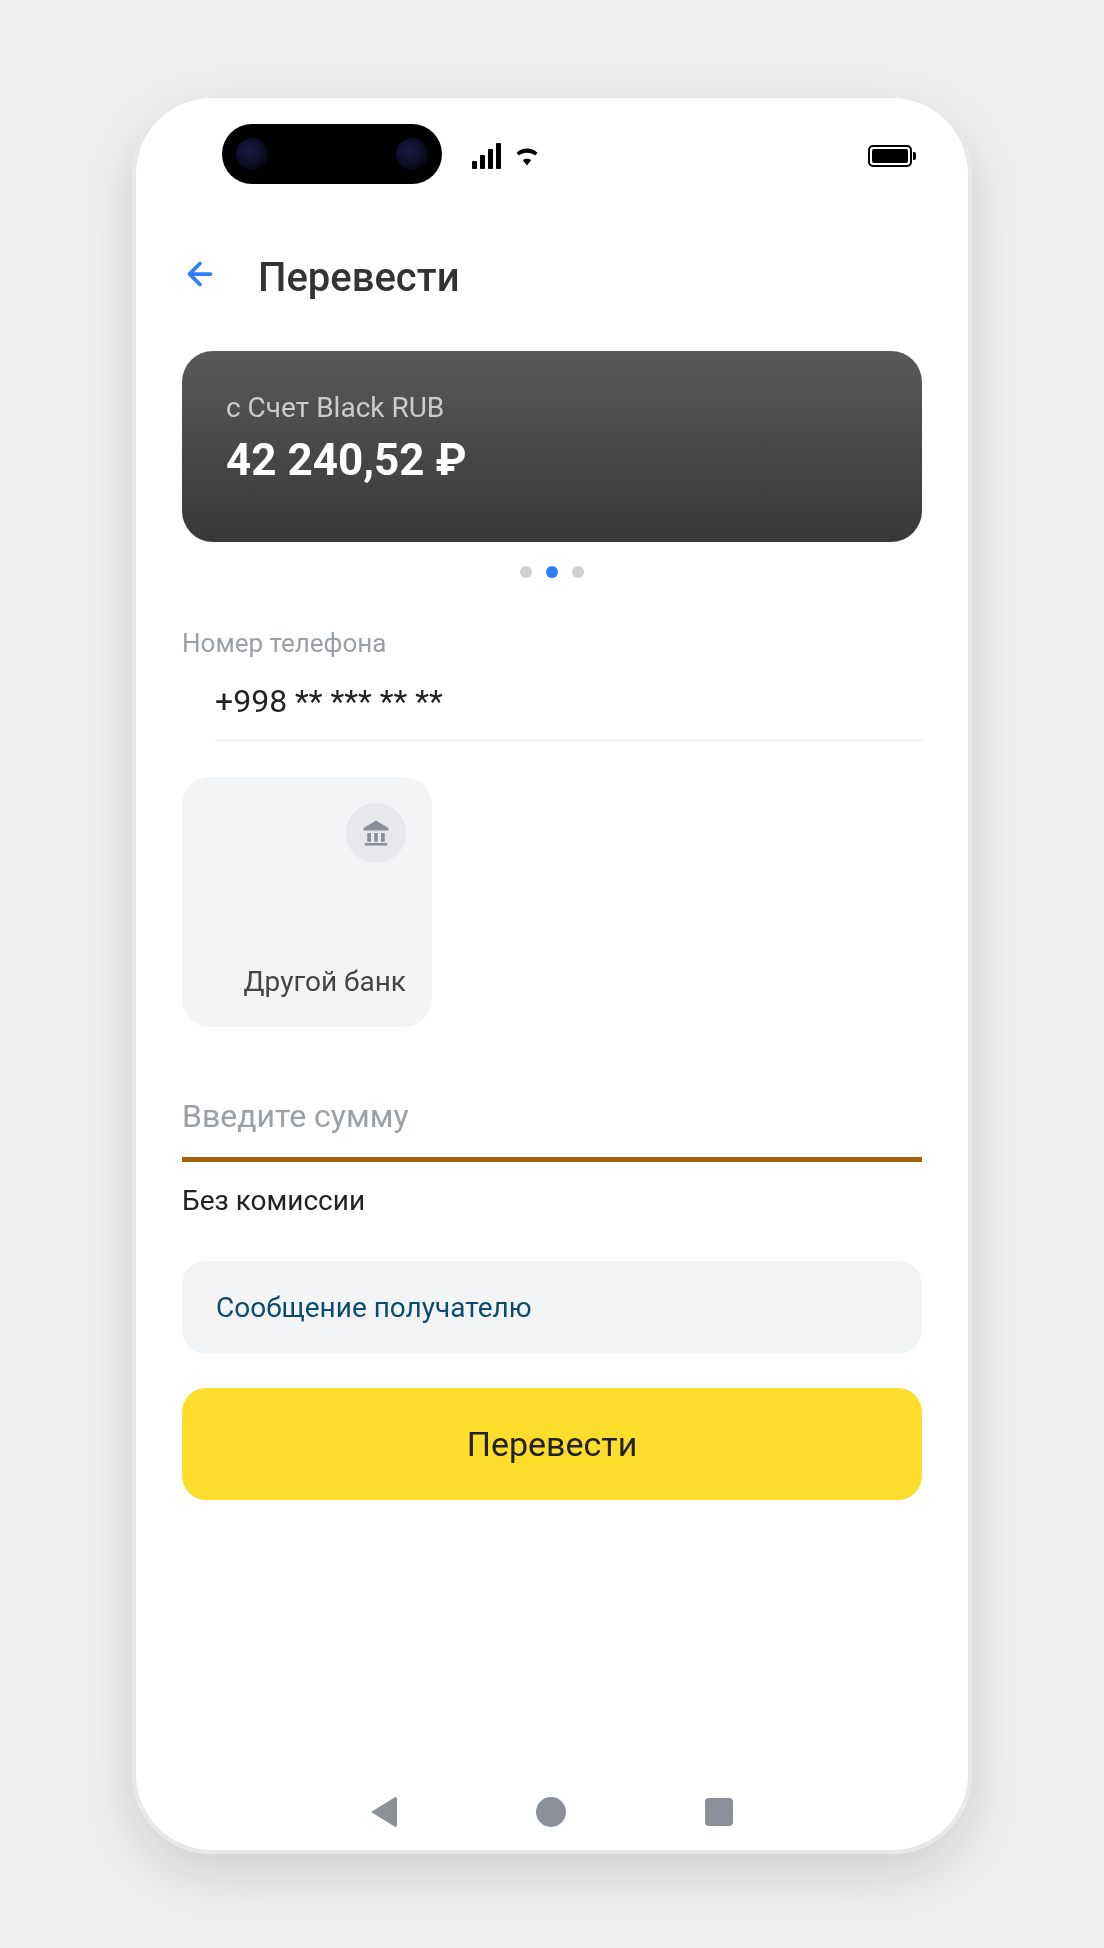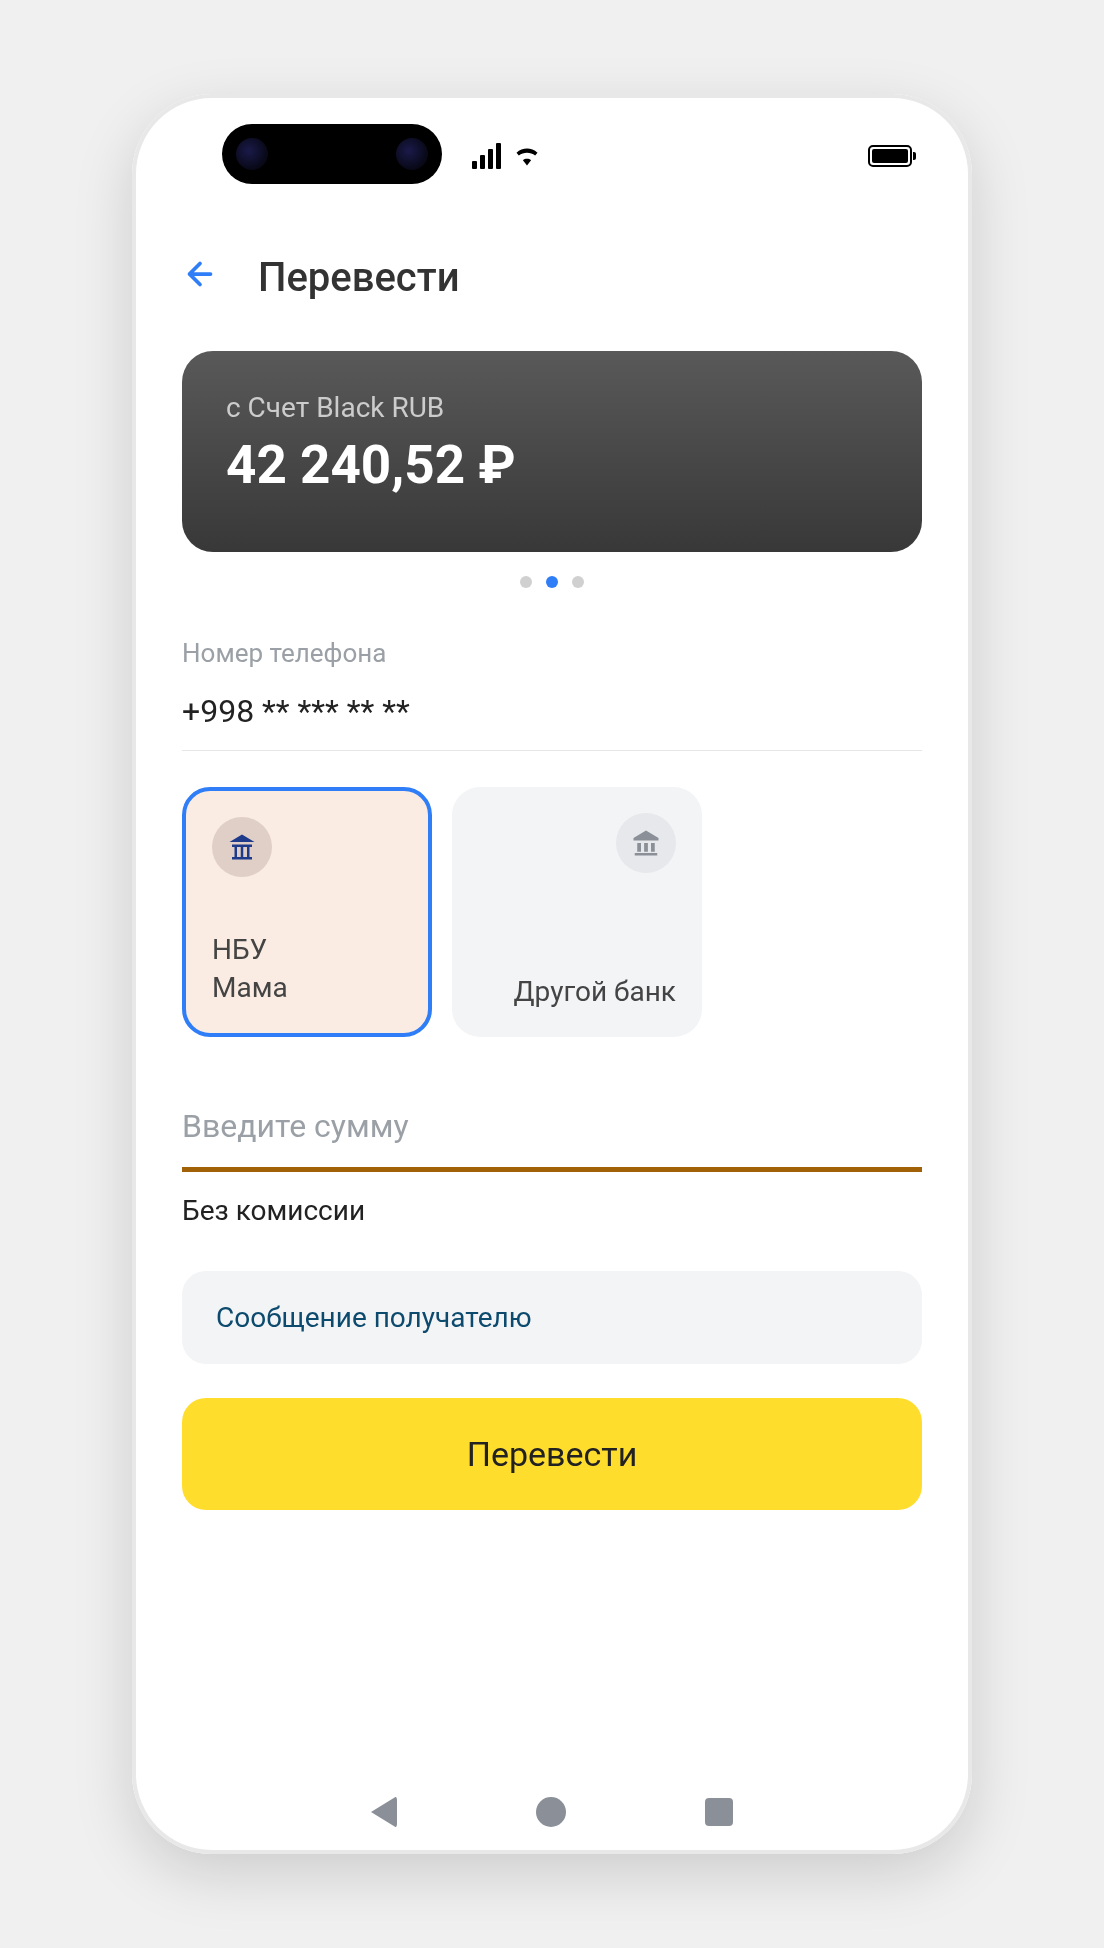--- a/index.html
+++ b/index.html
@@ -116,21 +116,21 @@
     border-radius: 31px;
     padding: 40px 44px 56px;
     color: #fff;
   }
   .account-label {
     font-size: 28px;
     color: #ccc;
     margin-bottom: 10px;
   }
   .account-balance {
-    font-size: 53px;
+    font-size: 44px;
     font-weight: 700;
   }
   .dots {
     display: flex;
     justify-content: center;
     gap: 14px;
     margin: 24px 0 50px;
   }
   .dot {
     width: 12px;
@@ -143,20 +143,21 @@
   .field-label {
     font-size: 26px;
     color: #9aa0a6;
     margin-bottom: 24px;
   }
   .field-value {
     font-size: 32px;
     color: #222;
     padding-bottom: 20px;
     border-bottom: 1px solid #e6e6e6;
+    margin-left: 33px;
   }
   .bank-row {
     display: flex;
     gap: 20px;
     margin: 36px 0 70px;
   }
   .bank-card {
     width: 250px;
     height: 250px;
     border-radius: 28px;
@@ -314,31 +315,20 @@
       <div class="dot active"></div>
       <div class="dot"></div>
     </div>
 
     <div class="field-block">
       <div class="field-label">Номер телефона</div>
       <div class="field-value">+998 ** *** ** **</div>
     </div>
 
     <div class="bank-row">
-      <div class="bank-card selected">
-        <div class="bank-icon-wrap">
-          <svg width="30" height="30" viewBox="0 0 24 24">
-              <path d="M4 10h16v2H4zM6 12h2v8H6zM11 12h2v8h-2zM16 12h2v8h-2zM4 20h16v2H4zM12 2l10 6H2z" fill="#1e3a8a"></path>
-            </svg>
-        </div>
-        <div class="bank-text">
-          <div>НБУ</div>
-          <div>Мама</div>
-        </div>
-      </div>
       <div class="bank-card other">
         <div class="bank-icon-wrap">
           <svg width="30" height="30" viewBox="0 0 24 24">
               <path d="M12 2l10 6v2H2V8zM5 12h3v7H5zM10.5 12h3v7h-3zM16 12h3v7h-3zM3 20h18v2H3z" fill="#8a8f98"></path>
             </svg>
         </div>
         <div class="bank-text">Другой банк</div>
       </div>
     </div>
 

